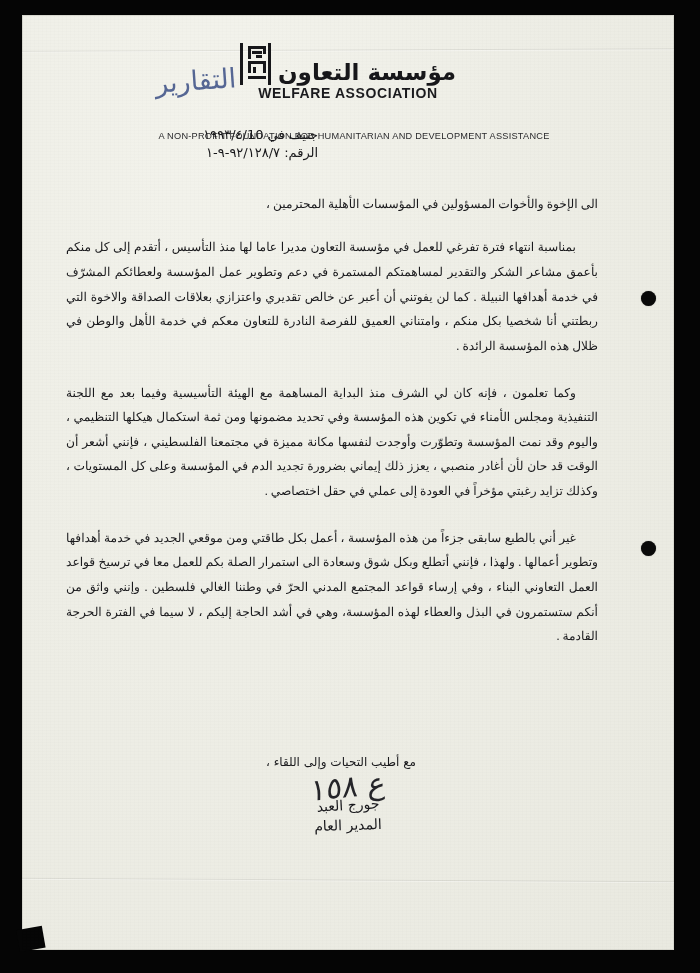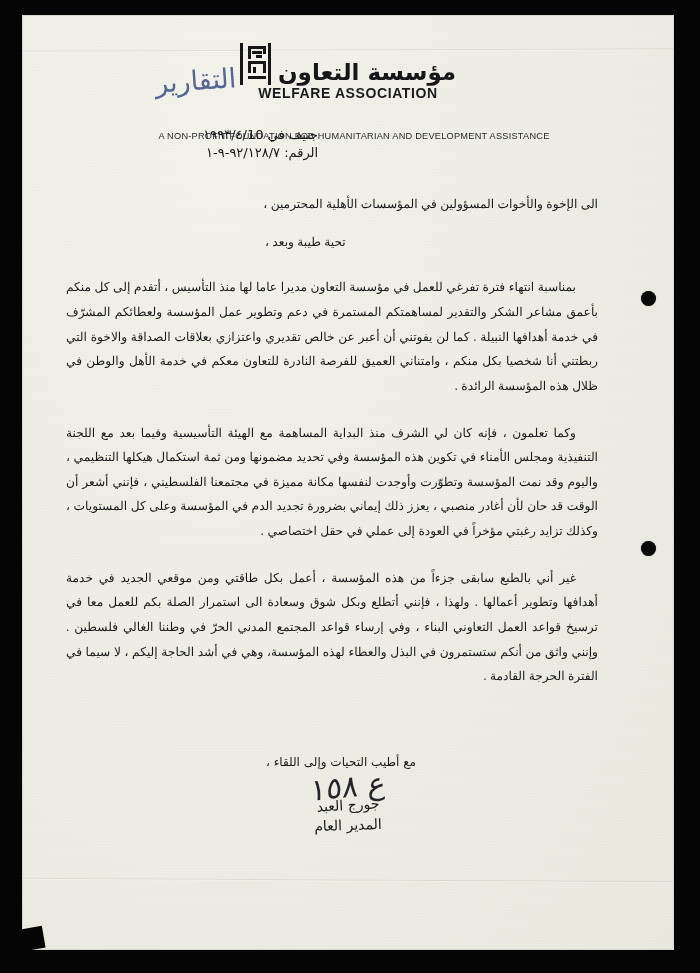--- a/index.html
+++ b/index.html
@@ -194,21 +194,21 @@
 
   
   #letter-body {
     position: absolute;
     left: 44px;
     right: 76px;
     top: 180px;
     direction: rtl;
     text-align: justify;
     color: #1a1a1d;
-    font-family: Liberation Sans, sans-serif;
+    font-family: Liberation Serif, serif;
   }
   #salutation-to {
     font-size: 12.2px;
     letter-spacing: 0.4px;
     margin-bottom: 22px;
     text-align: right;
     line-height: 1.5;
   }
   #salutation-greeting {
     font-size: 12.2px;
@@ -351,21 +351,20 @@
     <div id="brand-tagline">A NON-PROFIT FOUNDATION FOR HUMANITARIAN AND DEVELOPMENT ASSISTANCE</div>
 
     <div id="meta-block">
       <div id="meta-date">جنيف في ١٩٩٣/٤/10</div>
       <div id="meta-ref">الرقم: ٩٢/١٢٨/٧-٩-١</div>
     </div>
 
     <div id="letter-body">
       <div id="salutation-to">الى الإخوة والأخوات المسؤولين في المؤسسات الأهلية المحترمين ،</div>
 
-      <div id="salutation-greeting">تحية طيبة وبعد ،</div>
 
       <p class="body-para">بمناسبة انتهاء فترة تفرغي للعمل في مؤسسة التعاون مديرا عاما لها منذ التأسيس ، أتقدم إلى كل منكم بأعمق مشاعر الشكر والتقدير لمساهمتكم المستمرة في دعم وتطوير عمل المؤسسة ولعطائكم المشرّف في خدمة أهدافها النبيلة . كما لن يفوتني أن أعبر عن خالص تقديري واعتزازي بعلاقات الصداقة والاخوة التي ربطتني أنا شخصيا بكل منكم ، وامتناني العميق للفرصة النادرة للتعاون معكم في خدمة الأهل والوطن في ظلال هذه المؤسسة الرائدة .</p>
 
       <p class="body-para">وكما تعلمون ، فإنه كان لي الشرف منذ البداية المساهمة مع الهيئة التأسيسية وفيما بعد مع اللجنة التنفيذية ومجلس الأمناء في تكوين هذه المؤسسة وفي تحديد مضمونها ومن ثمة استكمال هيكلها التنظيمي ، واليوم وقد نمت المؤسسة وتطوّرت وأوجدت لنفسها مكانة مميزة في مجتمعنا الفلسطيني ، فإنني أشعر أن الوقت قد حان لأن أغادر منصبي ، يعزز ذلك إيماني بضرورة تجديد الدم في المؤسسة وعلى كل المستويات ، وكذلك تزايد رغبتي مؤخراً في العودة إلى عملي في حقل اختصاصي .</p>
 
       <p class="body-para">غير أني بالطبع سابقى جزءاً من هذه المؤسسة ، أعمل بكل طاقتي ومن موقعي الجديد في خدمة أهدافها وتطوير أعمالها . ولهذا ، فإنني أتطلع وبكل شوق وسعادة الى استمرار الصلة بكم للعمل معا في ترسيخ قواعد العمل التعاوني البناء ، وفي إرساء قواعد المجتمع المدني الحرّ في وطننا الغالي فلسطين . وإنني واثق من أنكم ستستمرون في البذل والعطاء لهذه المؤسسة، وهي في أشد الحاجة إليكم ، لا سيما في الفترة الحرجة القادمة .</p>
 
     </div>
 
     <div id="signature-block">

